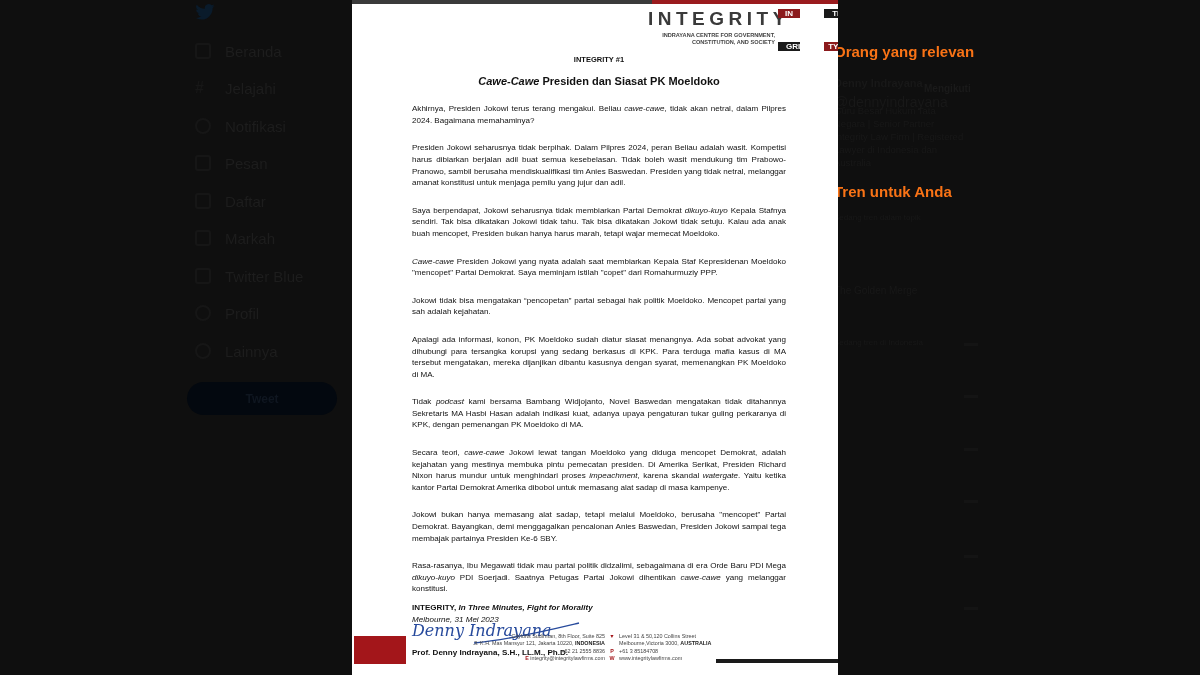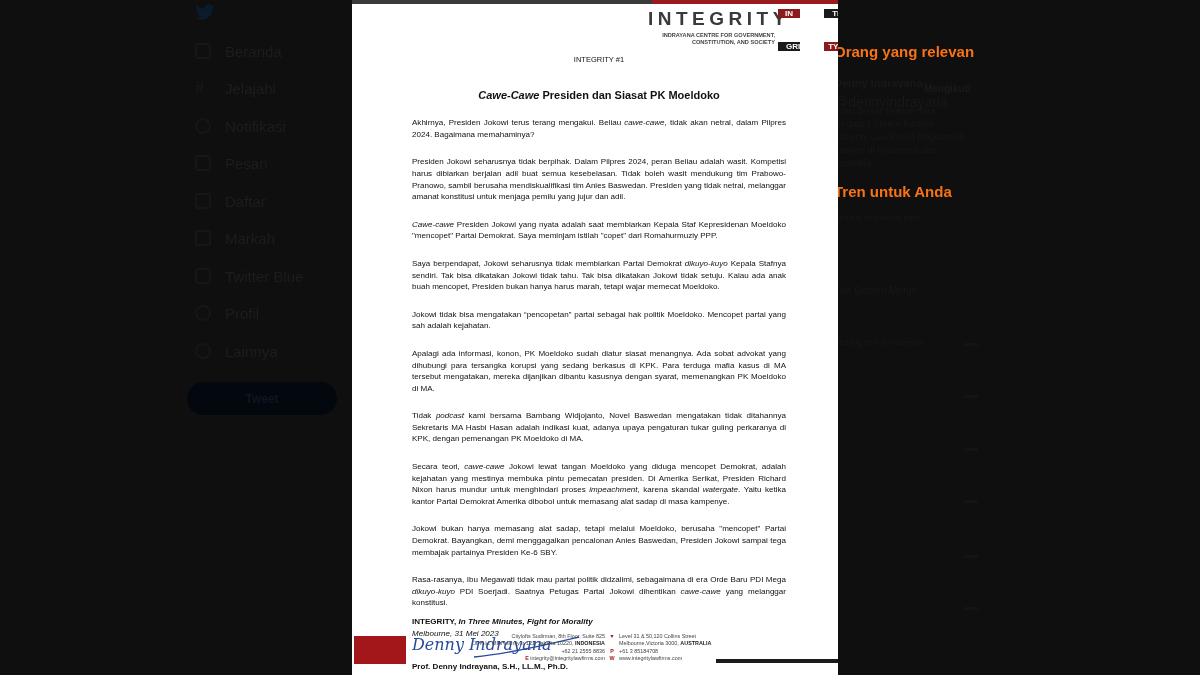--- a/index.html
+++ b/index.html
@@ -40,21 +40,21 @@
   .logo-sub {
     position:absolute; left:271px; top:32px; width:152px; text-align:right;
     font-size:5.6px; font-weight:bold; color:#444; line-height:7px;
   }
   .logo-grid { position:absolute; left:426px; top:9px; width:42px; height:38px; display:grid; grid-template-columns:1fr 1fr; grid-gap:2px;gap:24px; }
   .logo-cell { display:flex; align-items:center; justify-content:center; font-size:8px; font-weight:bold; color:#fff; }
   .logo-cell.red { background:#8b1a1c; }
   .logo-cell.dark { background:#1a1a1a;padding-left:8px; }
 
   .doc-body { position:absolute; left:60px; top:54px; width:374px; color:#111; font-size:8.05px; line-height:11.6px; }
-  .label-top { text-align:center; font-weight:normal; font-size:7.5px; margin-bottom:24px; }
+  .label-top { text-align:center; font-weight:bold; font-size:7.5px; margin-bottom:10px; }
   .title { text-align:center; font-weight:bold; font-size:11px; margin-bottom:9px; }
   .para { text-align:justify; margin:16px 0 7px 0; }
   .para i { font-style:italic; }
   .sign-line { font-weight:bold; }
   .place { font-style:italic; margin-bottom:0px; }
   .signature {
     height:22px; position:relative;
     font-family:"DejaVu Serif", serif; font-style:italic; color:#274a9c; font-size:16px;
   }
   .signature span { position:absolute; left:0; top:0; }
@@ -151,22 +151,22 @@
     <div class="logo-cell dark">GRI</div>
     <div class="logo-cell red">TY</div>
   </div>
 
   <div class="doc-body">
     <div class="label-top">INTEGRITY #1</div>
     <div class="title"><i>Cawe-Cawe</i><span> Presiden dan Siasat PK Moeldoko</span></div>
 
     <p class="para"><span>Akhirnya, Presiden Jokowi terus terang mengakui. Beliau </span><i>cawe-cawe</i><span>, tidak akan netral, dalam Pilpres 2024. Bagaimana memahaminya?</span></p>
     <p class="para">Presiden Jokowi seharusnya tidak berpihak. Dalam Pilpres 2024, peran Beliau adalah wasit. Kompetisi harus dibiarkan berjalan adil buat semua kesebelasan. Tidak boleh wasit mendukung tim Prabowo-Pranowo, sambil berusaha mendiskualifikasi tim Anies Baswedan. Presiden yang tidak netral, melanggar amanat konstitusi untuk menjaga pemilu yang jujur dan adil.</p>
+    <p class="para"><span>Saya berpendapat, Jokowi seharusnya tidak membiarkan Partai Demokrat </span><i>dikuyo-kuyo</i><span> Kepala Stafnya sendiri. Tak bisa dikatakan Jokowi tidak tahu. Tak bisa dikatakan Jokowi tidak setuju. Kalau ada anak buah mencopet, Presiden bukan hanya harus marah, tetapi wajar memecat Moeldoko.</span></p>
     <p class="para"><i>Cawe-cawe</i><span> Presiden Jokowi yang nyata adalah saat membiarkan Kepala Staf Kepresidenan Moeldoko "mencopet" Partai Demokrat. Saya meminjam istilah "copet" dari Romahurmuziy PPP.</span></p>
-    <p class="para"><span>Saya berpendapat, Jokowi seharusnya tidak membiarkan Partai Demokrat </span><i>dikuyo-kuyo</i><span> Kepala Stafnya sendiri. Tak bisa dikatakan Jokowi tidak tahu. Tak bisa dikatakan Jokowi tidak setuju. Kalau ada anak buah mencopet, Presiden bukan hanya harus marah, tetapi wajar memecat Moeldoko.</span></p>
     <p class="para">Jokowi tidak bisa mengatakan “pencopetan” partai sebagai hak politik Moeldoko. Mencopet partai yang sah adalah kejahatan.</p>
     <p class="para">Apalagi ada informasi, konon, PK Moeldoko sudah diatur siasat menangnya. Ada sobat advokat yang dihubungi para tersangka korupsi yang sedang berkasus di KPK. Para terduga mafia kasus di MA tersebut mengatakan, mereka dijanjikan dibantu kasusnya dengan syarat, memenangkan PK Moeldoko di MA.</p>
     <p class="para"><span>Tidak </span><i>podcast</i><span> kami bersama Bambang Widjojanto, Novel Baswedan mengatakan tidak ditahannya Sekretaris MA Hasbi Hasan adalah indikasi kuat, adanya upaya pengaturan tukar guling perkaranya di KPK, dengan pemenangan PK Moeldoko di MA.</span></p>
     <p class="para"><span>Secara teori, </span><i>cawe-cawe</i><span> Jokowi lewat tangan Moeldoko yang diduga mencopet Demokrat, adalah kejahatan yang mestinya membuka pintu pemecatan presiden. Di Amerika Serikat, Presiden Richard Nixon harus mundur untuk menghindari proses </span><i>impeachment</i><span>, karena skandal </span><i>watergate</i><span>. Yaitu ketika kantor Partai Demokrat Amerika dibobol untuk memasang alat sadap di masa kampenye.</span></p>
     <p class="para">Jokowi bukan hanya memasang alat sadap, tetapi melalui Moeldoko, berusaha "mencopet" Partai Demokrat. Bayangkan, demi menggagalkan pencalonan Anies Baswedan, Presiden Jokowi sampai tega membajak partainya Presiden Ke-6 SBY.</p>
     <p class="para"><span>Rasa-rasanya, Ibu Megawati tidak mau partai politik didzalimi, sebagaimana di era Orde Baru PDI Mega </span><i>dikuyo-kuyo</i><span> PDI Soerjadi. Saatnya Petugas Partai Jokowi dihentikan </span><i>cawe-cawe</i><span> yang melanggar konstitusi.</span></p>
 
     <div class="sign-line"><span>INTEGRITY, </span><i>In Three Minutes, Fight for Morality</i></div>
     <div class="place">Melbourne, 31 Mei 2023</div>
     <div class="signature">

